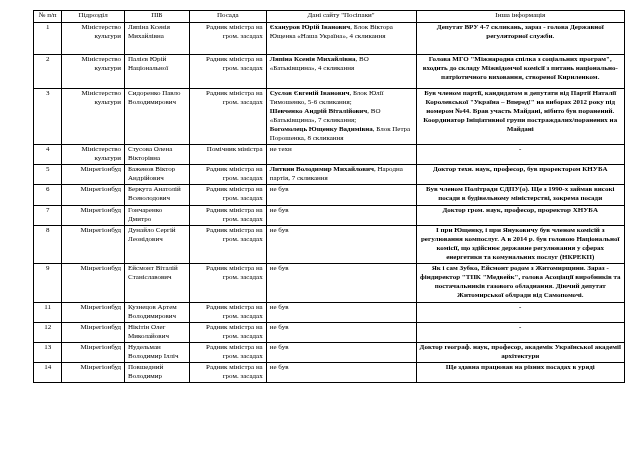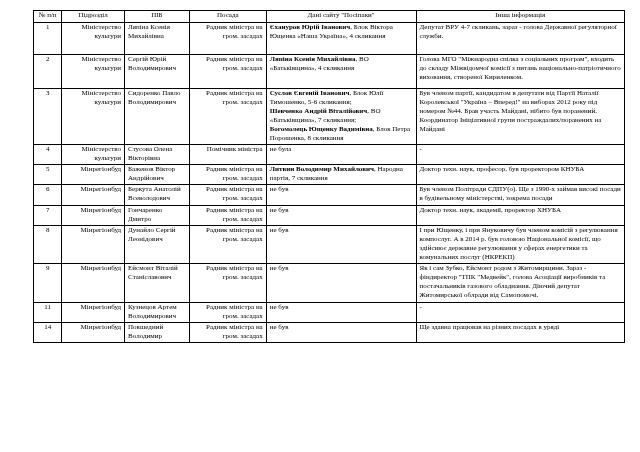--- a/index.html
+++ b/index.html
@@ -16,21 +16,21 @@
     font-size:7px;line-height:9px;
     vertical-align:top;overflow:hidden;
     font-weight:normal;
   }
   thead th{text-align:center;height:10px;}
   .c-num{width:28px;text-align:center;}
   .c-unit{width:62px;text-align:right;}
   .c-name{width:64px;text-align:left;}
   .c-pos{width:76px;text-align:right;padding-left:14px;}
   .c-site{width:148px;text-align:left;}
-  .c-info{width:206px;text-align:left;}
+  .c-info{width:206px;text-align:center;font-weight:bold;}
   .site-entry{display:block;}
   .site-entry b{font-weight:bold;}
 </style>
 </head>
 <body>
 
 <div class="page">
   <table>
     <colgroup>
       <col style="width:28px">
@@ -57,21 +57,21 @@
     <td class="c-name">Ляпіна Ксенія Михайлівна</td>
     <td class="c-pos">Радник міністра на гром. засадах</td>
     <td class="c-site">
             <span class="site-entry"><b>Єхануров Юрій Іванович</b><span>, Блок Віктора Ющенка «Наша Україна», 4 скликання</span></span>
           </td>
     <td class="c-info">Депутат ВРУ 4-7 скликань, зараз - голова Державної регуляторної служби.</td>
   </tr>
         <tr style="height: 34px;">
     <td class="c-num">2</td>
     <td class="c-unit">Міністерство культури</td>
-    <td class="c-name">Сергій Юрій Володимирович</td>
+    <td class="c-name">Палієв Юрій Національної</td>
     <td class="c-pos">Радник міністра на гром. засадах</td>
     <td class="c-site">
             <span class="site-entry"><b>Ляпіна Ксенія Михайлівна</b><span>, ВО «Батьківщина», 4 скликання</span></span>
           </td>
     <td class="c-info">Голова МГО "Міжнародна спілка з соціальних програм", входить до складу Міжвідомчої комісії з питань національно-патріотичного виховання, створеної Кириленком.</td>
   </tr>
         <tr style="height: 56px;">
     <td class="c-num">3</td>
     <td class="c-unit">Міністерство культури</td>
     <td class="c-name">Сидоренко Павло Володимирович</td>
@@ -82,21 +82,21 @@
             <span class="site-entry"><b>Богомолець Ющенку Вадимівна</b><span>, Блок Петра Порошенка, 8 скликання</span></span>
           </td>
     <td class="c-info">Був членом партії, кандидатом в депутати від Партії Наталії Королевської "Україна – Вперед!" на виборах 2012 року під номером №44. Брав участь Майдані, нібито був поранений. Координатор Ініціативної групи постраждалих/поранених на Майдані</td>
   </tr>
         <tr style="height: 16px;">
     <td class="c-num">4</td>
     <td class="c-unit">Міністерство культури</td>
     <td class="c-name">Стусова Олена Вікторівна</td>
     <td class="c-pos">Помічник міністра</td>
     <td class="c-site">
-            <span class="site-entry"><span>не була</span></span>
+            <span class="site-entry"><span>не техн</span></span>
           </td>
     <td class="c-info">-</td>
   </tr>
         <tr style="height: 18px;">
     <td class="c-num">5</td>
     <td class="c-unit">Мінрегіонбуд</td>
     <td class="c-name">Баженов Віктор Андрійович</td>
     <td class="c-pos">Радник міністра на гром. засадах</td>
     <td class="c-site">
             <span class="site-entry"><b>Литвин Володимир Михайлович</b><span>, Народна партія, 7 скликання</span></span>
@@ -114,21 +114,21 @@
     <td class="c-info">Був членом Політради СДПУ(о). Ще з 1990-х займав високі посади в будівельному міністерстві, зокрема посади</td>
   </tr>
         <tr style="height: 20px;">
     <td class="c-num">7</td>
     <td class="c-unit">Мінрегіонбуд</td>
     <td class="c-name">Гончаренко Дмитро</td>
     <td class="c-pos">Радник міністра на гром. засадах</td>
     <td class="c-site">
             <span class="site-entry"><span>не був</span></span>
           </td>
-    <td class="c-info">Доктор техн. наук, академії, проректор ХНУБА</td>
+    <td class="c-info">Доктор гром. наук, професор, проректор ХНУБА</td>
   </tr>
         <tr style="height: 37px;">
     <td class="c-num">8</td>
     <td class="c-unit">Мінрегіонбуд</td>
     <td class="c-name">Дунайло Сергій Леонідович</td>
     <td class="c-pos">Радник міністра на гром. засадах</td>
     <td class="c-site">
             <span class="site-entry"><span>не був</span></span>
           </td>
     <td class="c-info">І при Ющенку, і при Януковичу був членом комісій з регулювання компослуг. А в 2014 р. був головою Національної комісії, що здійснює державне регулювання у сферах енергетики та комунальних послуг (НКРЕКП)</td>
@@ -146,20 +146,40 @@
         <tr style="height: 18px; margin-top: 8px;">
     <td class="c-num">11</td>
     <td class="c-unit">Мінрегіонбуд</td>
     <td class="c-name">Кузнецов Артем Володимирович</td>
     <td class="c-pos">Радник міністра на гром. засадах</td>
     <td class="c-site">
             <span class="site-entry"><span>не був</span></span>
           </td>
     <td class="c-info">-</td>
   </tr>
+        <tr style="height: 18px;">
+    <td class="c-num">12</td>
+    <td class="c-unit">Мінрегіонбуд</td>
+    <td class="c-name">Нікітін Олег Миколайович</td>
+    <td class="c-pos">Радник міністра на гром. засадах</td>
+    <td class="c-site">
+            <span class="site-entry"><span>не був</span></span>
+          </td>
+    <td class="c-info">-</td>
+  </tr>
+        <tr style="height: 20px;">
+    <td class="c-num">13</td>
+    <td class="c-unit">Мінрегіонбуд</td>
+    <td class="c-name">Нудельман Володимир Ілліч</td>
+    <td class="c-pos">Радник міністра на гром. засадах</td>
+    <td class="c-site">
+            <span class="site-entry"><span>не був</span></span>
+          </td>
+    <td class="c-info">Доктор географ. наук, професор, академік Української академії архітектури</td>
+  </tr>
         <tr style="height: 20px;">
     <td class="c-num">14</td>
     <td class="c-unit">Мінрегіонбуд</td>
     <td class="c-name">Повшедний Володимир</td>
     <td class="c-pos">Радник міністра на гром. засадах</td>
     <td class="c-site">
             <span class="site-entry"><span>не був</span></span>
           </td>
     <td class="c-info">Ще здавна працював на різних посадах в уряді</td>
   </tr>

